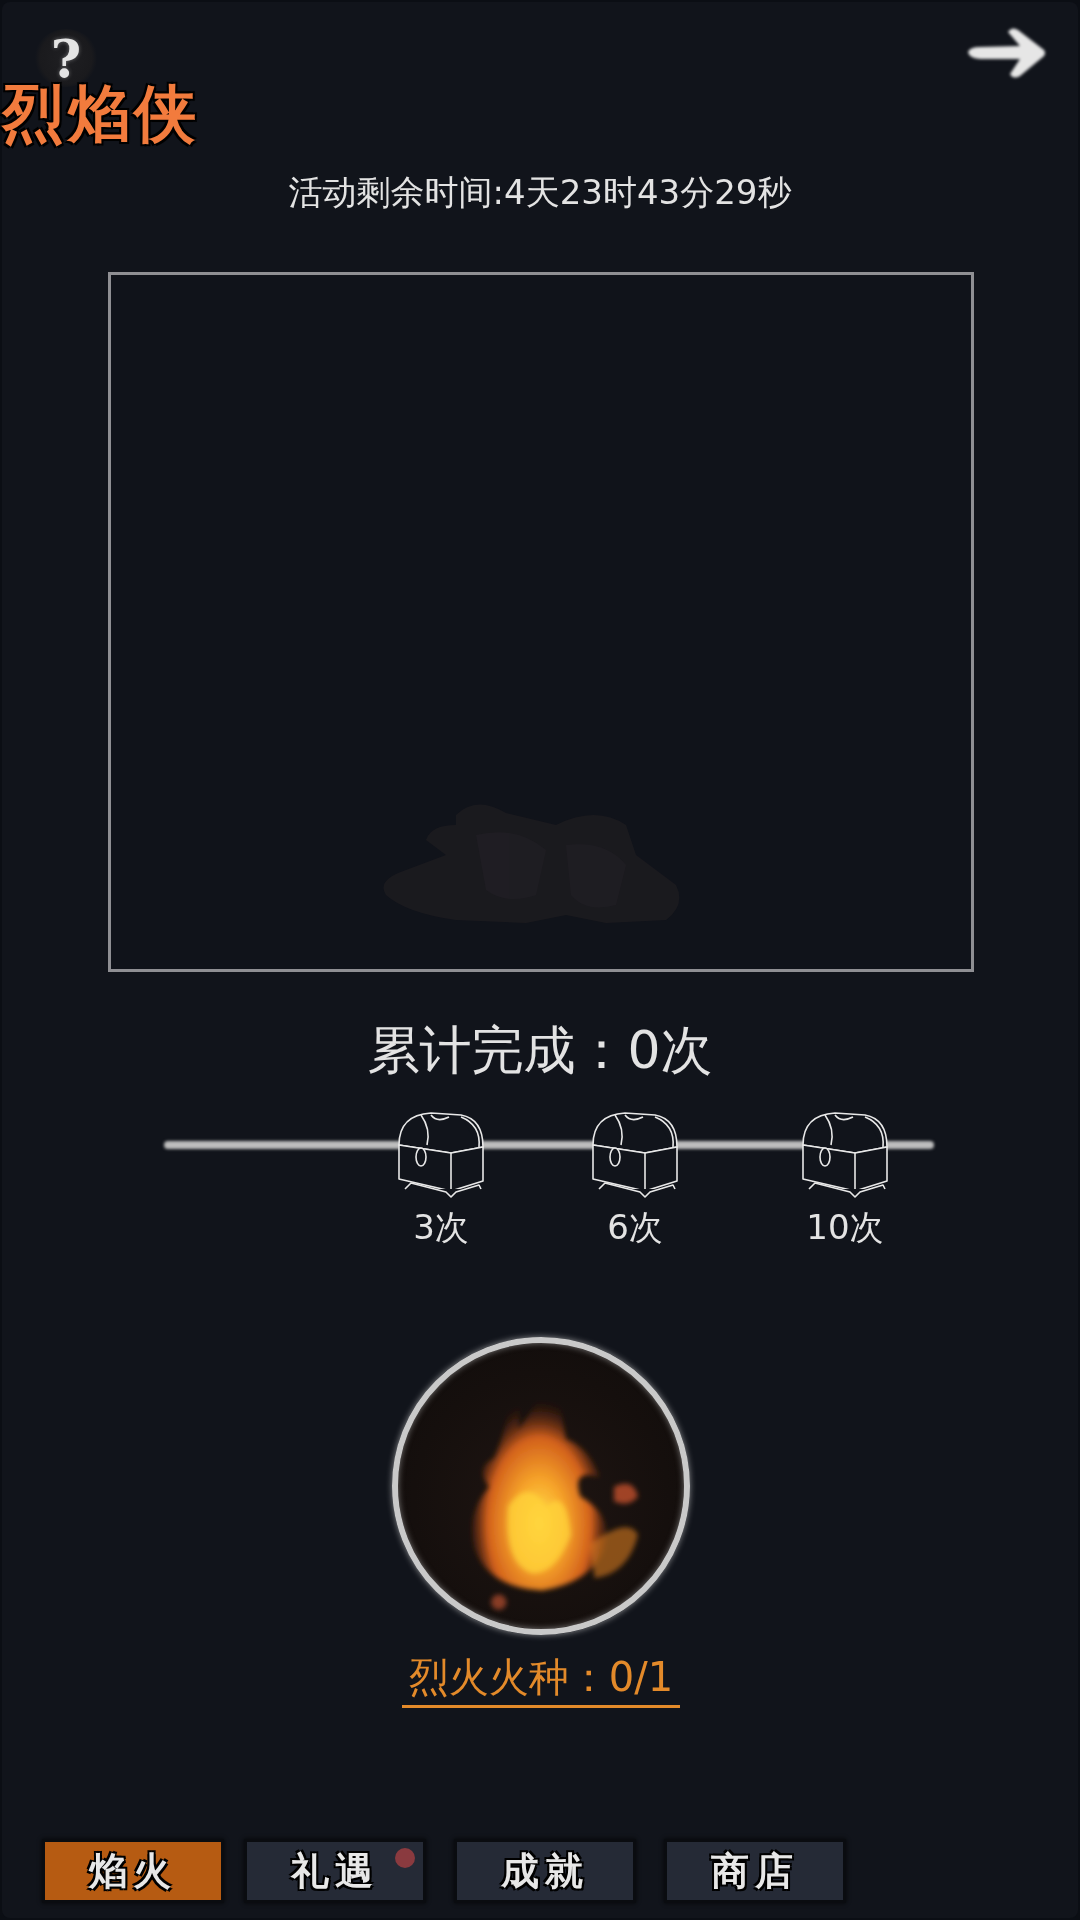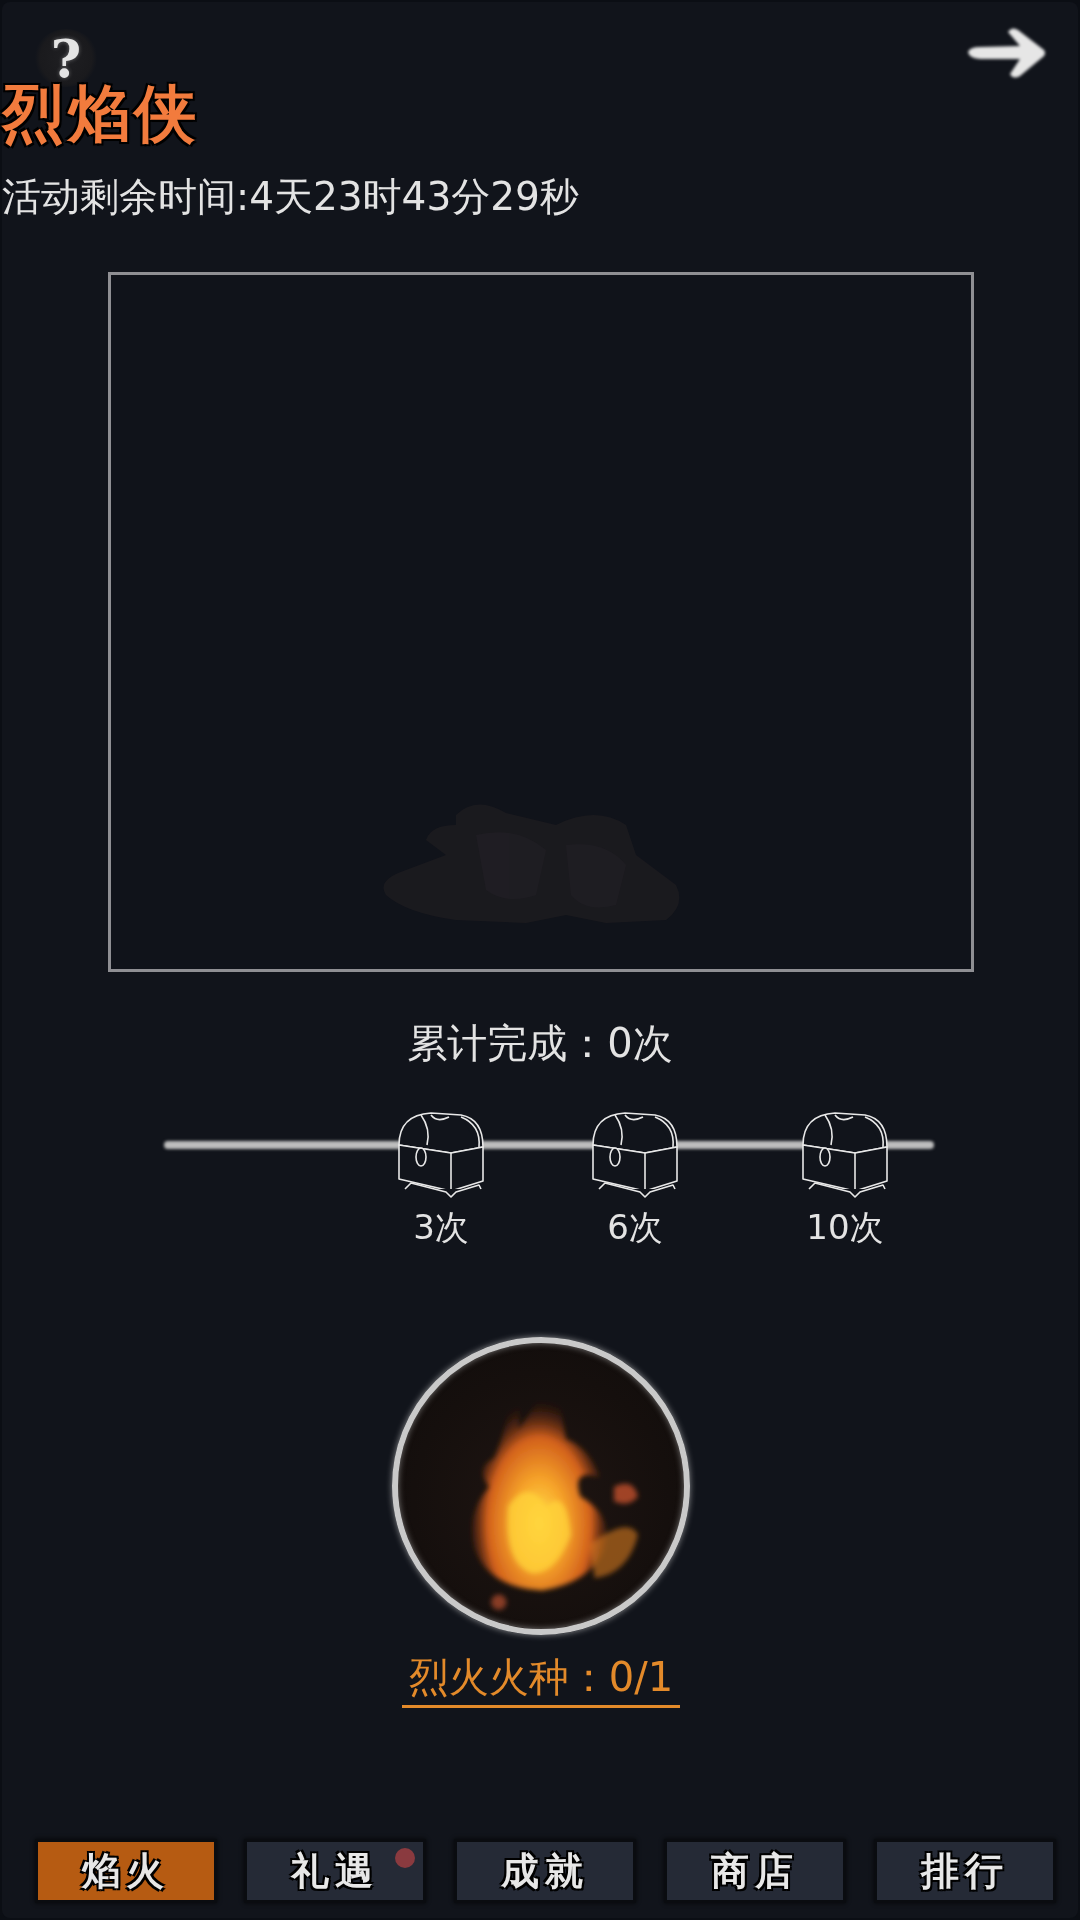--- a/index.html
+++ b/index.html
@@ -29,35 +29,35 @@
     cursor: pointer;
   }
   .title {
     position: absolute; left: 0; right: 0; top: 70px; text-align: left;
     font-size: 62px; font-weight: bold; color: #f27b3d;
     font-family: "DejaVu Serif", serif;
     letter-spacing: 4px;
     text-shadow: 0 0 3px #000, 2px 2px 0 #000, -2px -2px 0 #000, 2px -2px 0 #000, -2px 2px 0 #000;
   }
   .timer {
-    position: absolute; left: 0; right: 0; top: 168px; 
-    font-size: 39px; color: #e3e3e3;
+    position: absolute; left: 0; right: 0; top: 168px; text-align: center;
+    font-size: 34px; color: #e3e3e3;
   }
   .scene-frame {
     position: absolute; left: 106px; top: 270px; width: 866px; height: 700px;
     border: 3px solid #8f8f93;
     background: #10131a;
     box-sizing: border-box;
   }
   .woodpile {
     position: absolute; left: 255px; top: 520px; width: 340px; height: 130px;
   }
   .total-label {
     position: absolute; left: 0; right: 0; top: 1014px; text-align: center;
-    font-size: 40px; color: #e3e3e3;
+    font-size: 52px; color: #e3e3e3;
   }
   .track {
     position: absolute; left: 162px; top: 1139px; width: 770px; height: 8px;
     background: #bdbdbd;
     filter: blur(1.5px);
     border-radius: 4px;
   }
   .milestone {
     position: absolute; top: 1105px; width: 110px; text-align: center;
   }
@@ -210,31 +210,28 @@
         <path d="M225 150 Q245 140 250 160 Q240 172 225 165 Z" fill="#c2502a" opacity="0.8"></path>
         <path d="M200 210 Q240 180 250 200 Q240 240 205 245 Z" fill="#d67a20" opacity="0.6"></path>
         <circle cx="105" cy="270" r="8" fill="#b85030" opacity="0.7"></circle>
       </g>
     </svg>
   </div>
 
   <div class="seed-label">烈火火种：0/1</div>
 
   <div class="tabbar">
-    <div class="tab active" style="left:33px;">
+    <div class="tab active" style="left:40px;">
       <span>焰火</span>
     </div>
     <div class="tab" style="left:452px;">
       <span>成就</span>
     </div>
     <div class="tab" style="left:242px;">
       <span>礼遇</span>
       <span class="badge-dot"></span>
     </div>
     <div class="tab" style="left:662px;">
       <span>商店</span>
     </div>
-    <div class="tab" style="left:872px;">
-      <span>排行</span>
-    </div>
   </div>
 
 </div>
 
 </body></html>

